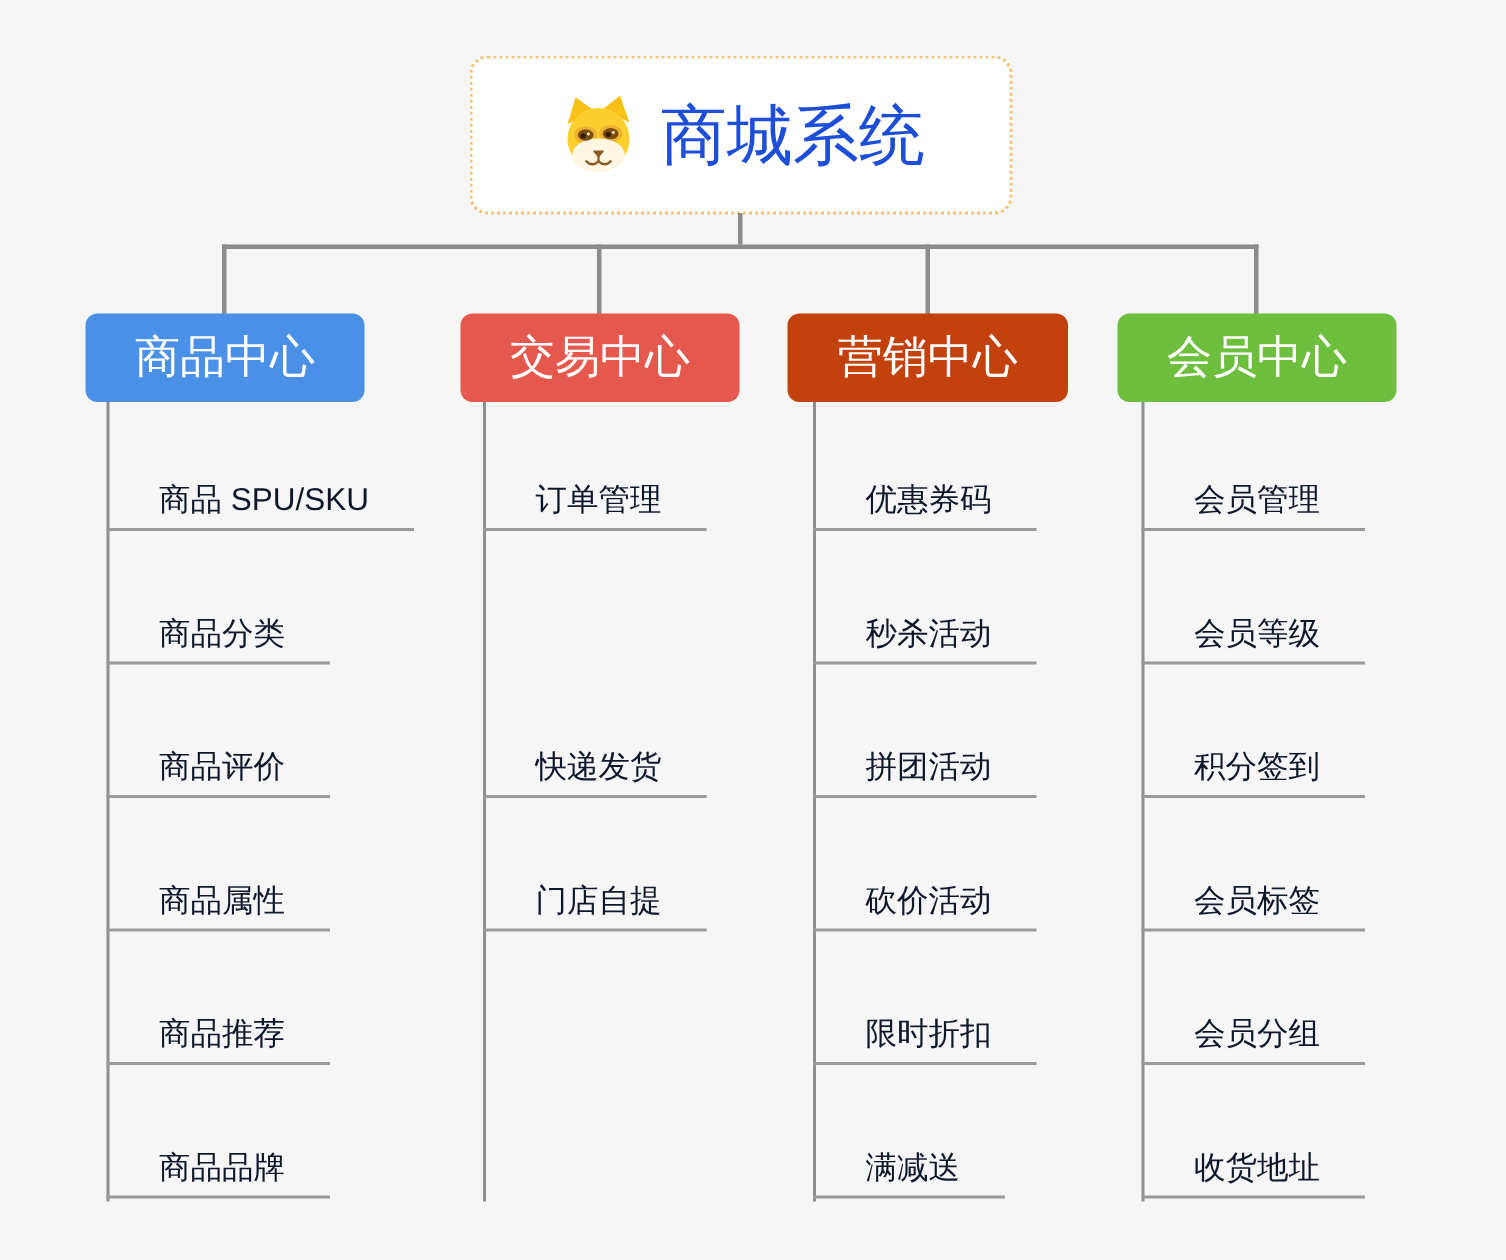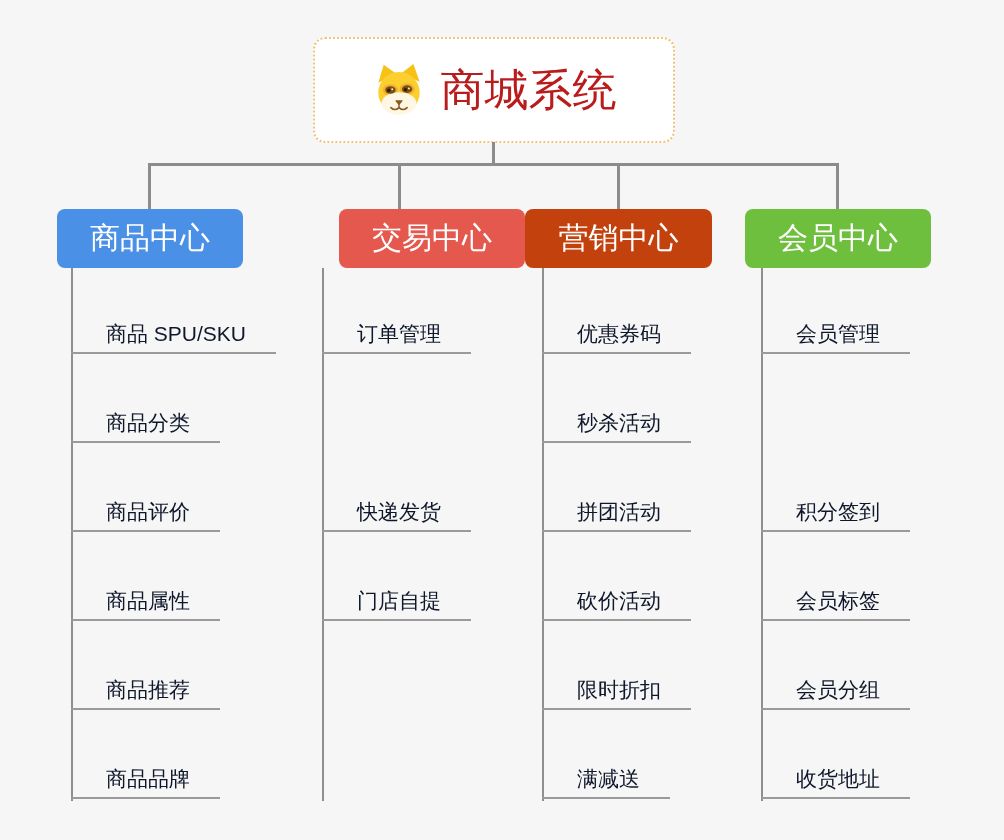--- a/index.html
+++ b/index.html
@@ -47,21 +47,21 @@
 
   
   .branch-box{
     position:absolute;top:209px;width:186px;height:59px;
     border-radius:8px;
     display:flex;align-items:center;justify-content:center;
     color:#ffffff;font-size:30px;
     white-space:nowrap;
   }
   .branch-1{left:57px;background:#4a90e6;}
-  .branch-2{left:307px;background:#e5584e;margin-left:32px;}
+  .branch-2{left:307px;background:#e5584e;}
   .branch-3{left:525px;width:187px;background:#eda73d;}
   .branch-4{left:745px;background:#6fbf3e;}
 
   
   .leaf{
     position:absolute;
     display:inline-block;
     white-space:nowrap;
     font-size:21px;line-height:27px;color:#0f172a;
     padding:0 30px 5px 35px;
@@ -94,21 +94,21 @@
       <ellipse cx="20.5" cy="31" rx="5.8" ry="4.2" fill="#7b4c12"></ellipse>
       <circle cx="18.6" cy="31.6" r="1.9" fill="#2e1b04"></circle>
       <circle cx="22.5" cy="30.2" r="1.1" fill="#fdf0c8"></circle>
       <ellipse cx="39" cy="30" rx="5.8" ry="4.2" fill="#7b4c12"></ellipse>
       <circle cx="37.1" cy="30.6" r="1.9" fill="#2e1b04"></circle>
       <circle cx="41" cy="29.2" r="1.1" fill="#fdf0c8"></circle>
       <path d="M26.6,42.5 h6.8 q0.9,0 0.4,0.9 l-3,3.6 q-0.8,0.9 -1.6,0 l-3,-3.6 q-0.5,-0.9 0.4,-0.9 z" fill="#8a5a22"></path>
       <path d="M30,47 v3.2" stroke="#8a5a22" stroke-width="1.6" fill="none" stroke-linecap="round"></path>
       <path d="M21,50.5 Q25.5,54.8 30,50.5 Q34.5,54.8 39,50.5" stroke="#8a5a22" stroke-width="1.8" fill="none" stroke-linecap="round"></path>
     </svg>
-    <span class="root-title" style="color: #b91c1c;">商城系统</span>
+    <span class="root-title" style="color: #1d4ed8;">商城系统</span>
   </div>
 
   <div class="line root-stub"></div>
   <div class="line h-rail"></div>
   <div class="line drop drop-1"></div>
   <div class="line drop drop-2"></div>
   <div class="line drop drop-3"></div>
   <div class="line drop drop-4"></div>
 
   <div class="branch-box branch-1" style="background: rgb(74, 144, 230);">商品中心</div>
@@ -133,18 +133,19 @@
   <div class="leaf c2 r4">门店自提</div>
 
   <div class="leaf c3 r1">优惠券码</div>
   <div class="leaf c3 r2">秒杀活动</div>
   <div class="leaf c3 r3">拼团活动</div>
   <div class="leaf c3 r4">砍价活动</div>
   <div class="leaf c3 r5">限时折扣</div>
   <div class="leaf c3 r6">满减送</div>
 
   <div class="leaf c4 r1">会员管理</div>
+  <div class="leaf c4 r2">会员等级</div>
   <div class="leaf c4 r3">积分签到</div>
   <div class="leaf c4 r4">会员标签</div>
   <div class="leaf c4 r5">会员分组</div>
   <div class="leaf c4 r6">收货地址</div>
 
 </div>
 
 </body></html>

